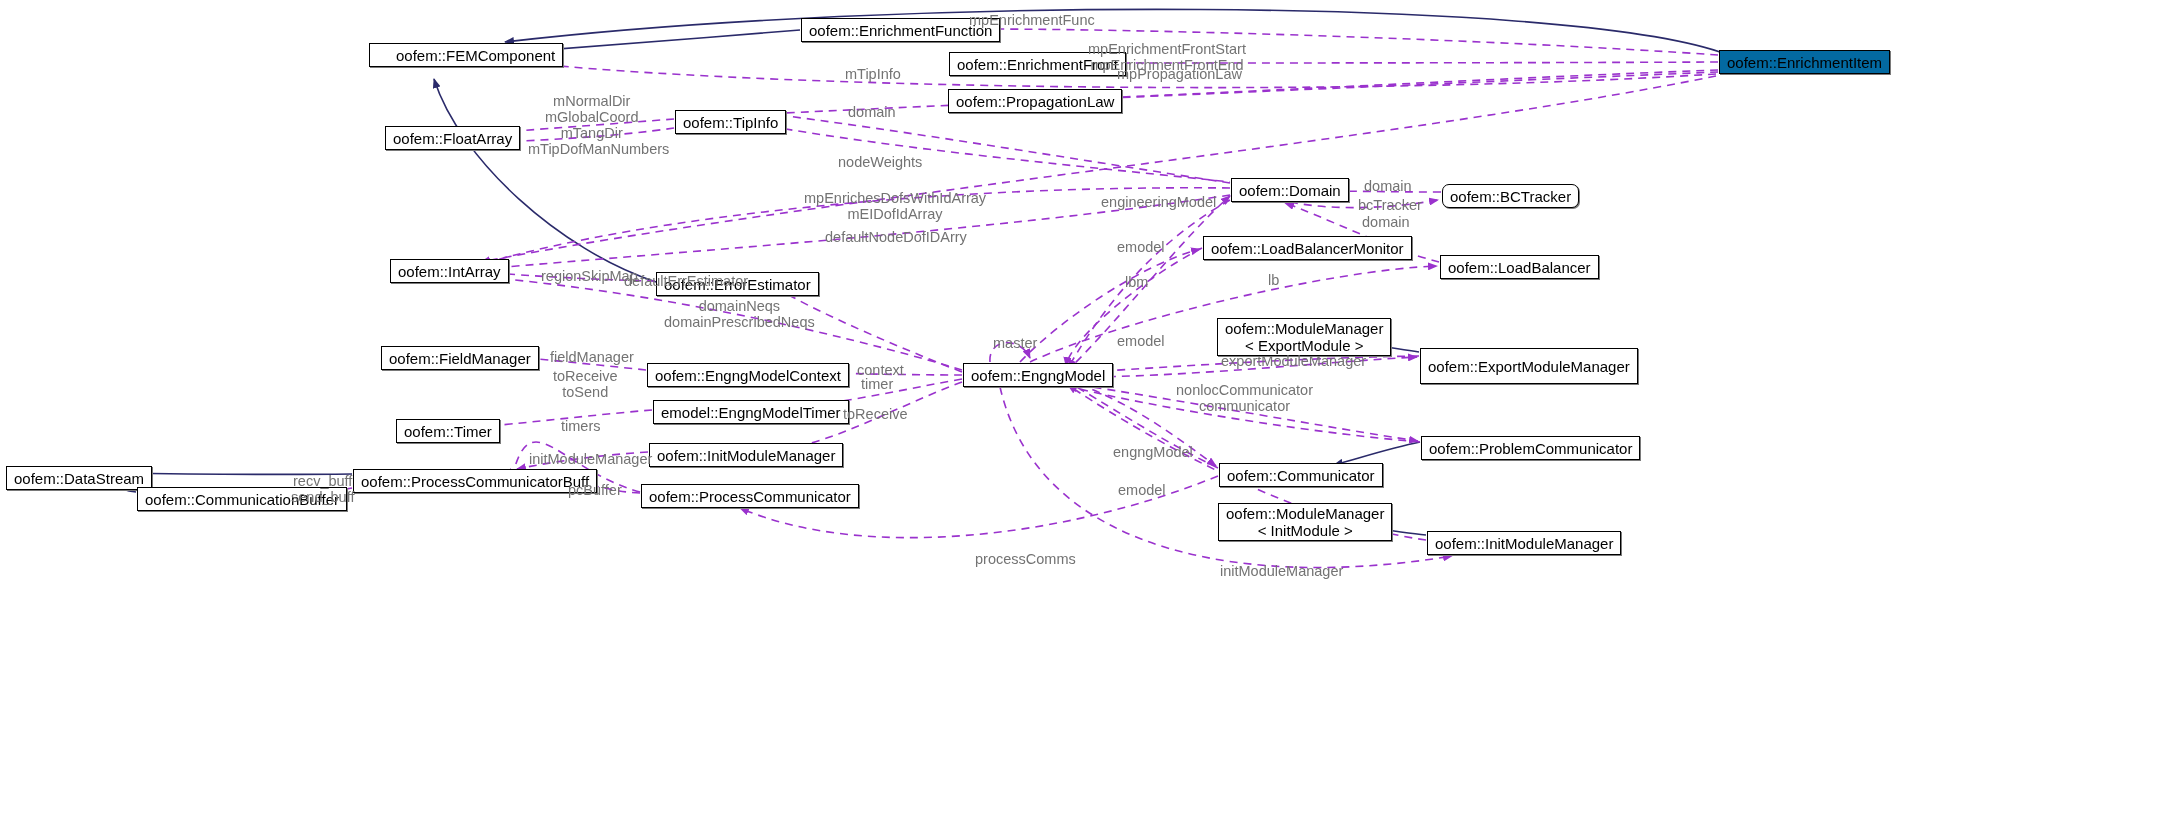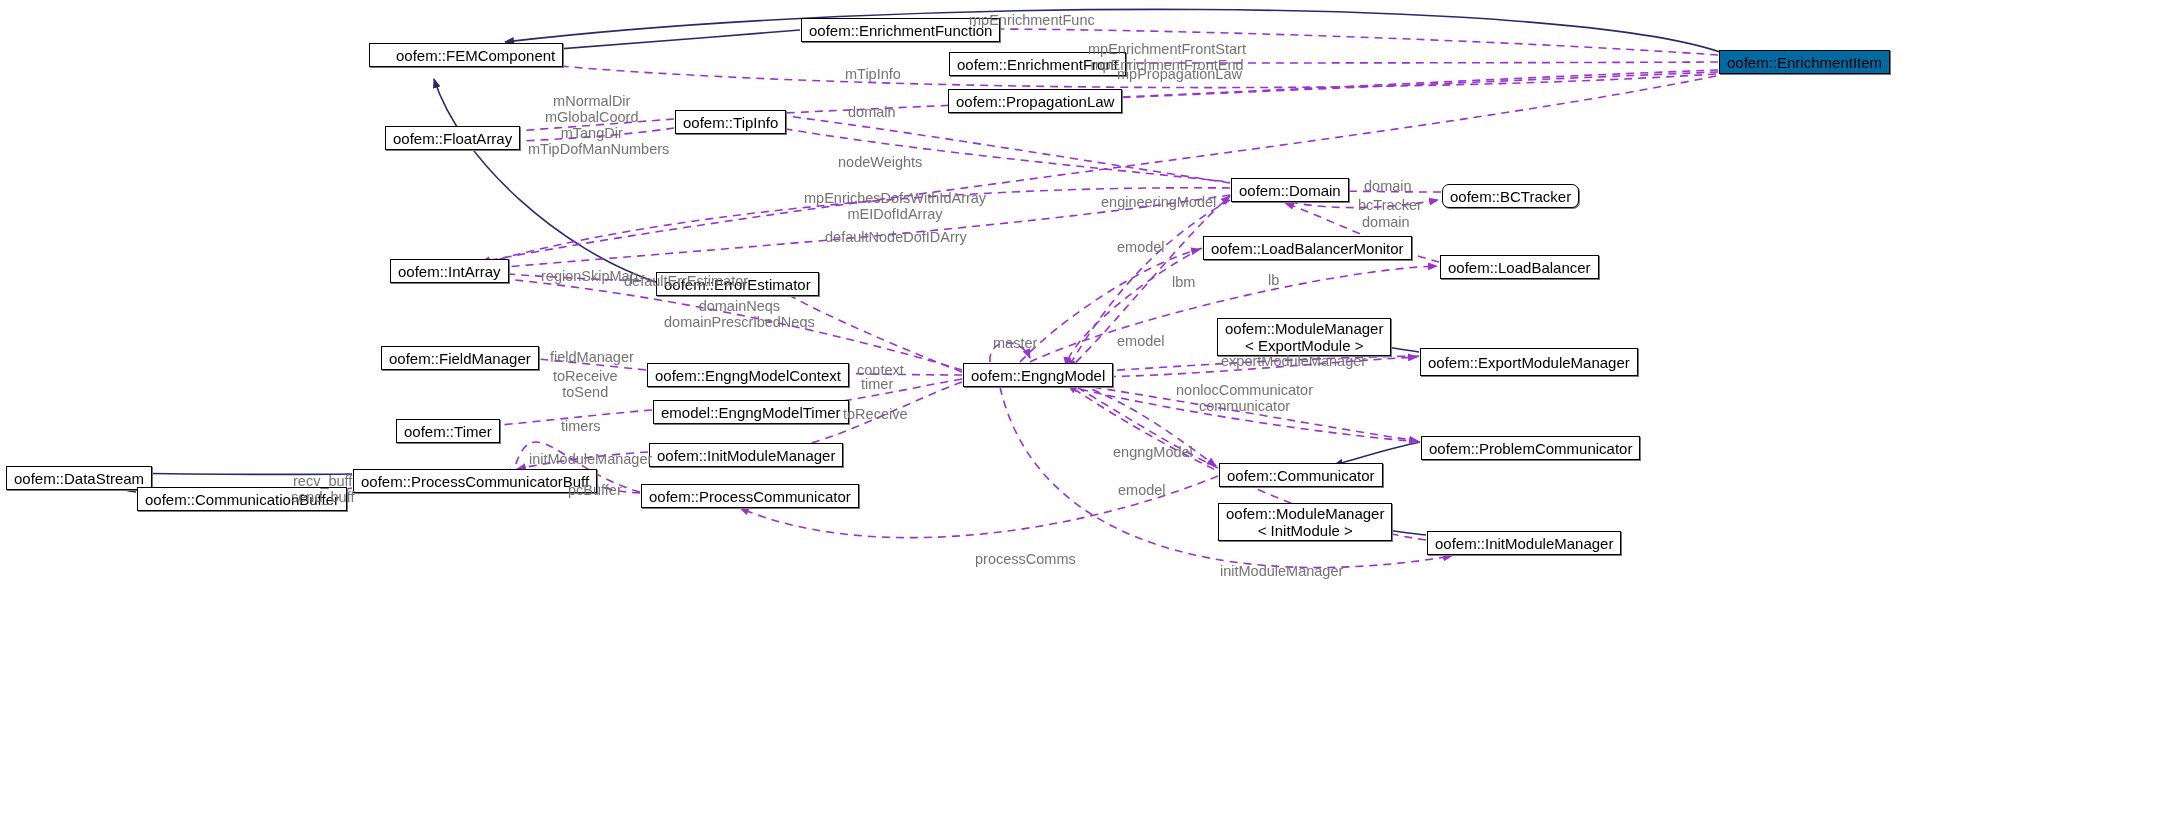--- a/index.html
+++ b/index.html
@@ -219,21 +219,21 @@
       <div class="node" style="left: 1440px; top: 255px; min-width: 108px; height: 24px;">
         <span class="ln">oofem::LoadBalancer</span>
       </div>
       <div class="node" style="left: 381px; top: 346px; min-width: 104px; height: 24px;">
         <span class="ln">oofem::FieldManager</span>
       </div>
       <div class="node" style="left: 1217px; top: 318px; min-width: 114px; height: 38px;">
         <span class="ln">oofem::ModuleManager</span>
         <span class="ln">&lt; ExportModule &gt;</span>
       </div>
-      <div class="node" style="left: 1420px; top: 348px; min-width: 140px; height: 28px;">
+      <div class="node" style="left: 1420px; top: 348px; min-width: 140px; height: 36px;">
         <span class="ln">oofem::ExportModuleManager</span>
       </div>
       <div class="node" style="left: 647px; top: 363px; min-width: 131px; height: 24px;">
         <span class="ln">oofem::EngngModelContext</span>
       </div>
       <div class="node" style="left: 963px; top: 363px; min-width: 103px; height: 24px;">
         <span class="ln">oofem::EngngModel</span>
       </div>
       <div class="node" style="left: 653px; top: 400px; min-width: 126px; height: 24px;">
         <span class="ln">emodel::EngngModelTimer</span>
@@ -323,21 +323,21 @@
       <div class="edge-label" style="left: 624px; top: 273px;">
         <span class="ln">defaultErrEstimator</span>
       </div>
       <div class="edge-label" style="left: 664px; top: 298px;">
         <span class="ln">domainNeqs</span>
         <span class="ln">domainPrescribedNeqs</span>
       </div>
       <div class="edge-label" style="left: 1117px; top: 239px;">
         <span class="ln">emodel</span>
       </div>
-      <div class="edge-label" style="left: 1125px; top: 274px; margin-left: 47px;">
+      <div class="edge-label" style="left: 1125px; top: 274px;">
         <span class="ln">lbm</span>
       </div>
       <div class="edge-label" style="left: 1268px; top: 272px;">
         <span class="ln">lb</span>
       </div>
       <div class="edge-label" style="left: 993px; top: 335px;">
         <span class="ln">master</span>
       </div>
       <div class="edge-label" style="left: 1117px; top: 333px;">
         <span class="ln">emodel</span>

